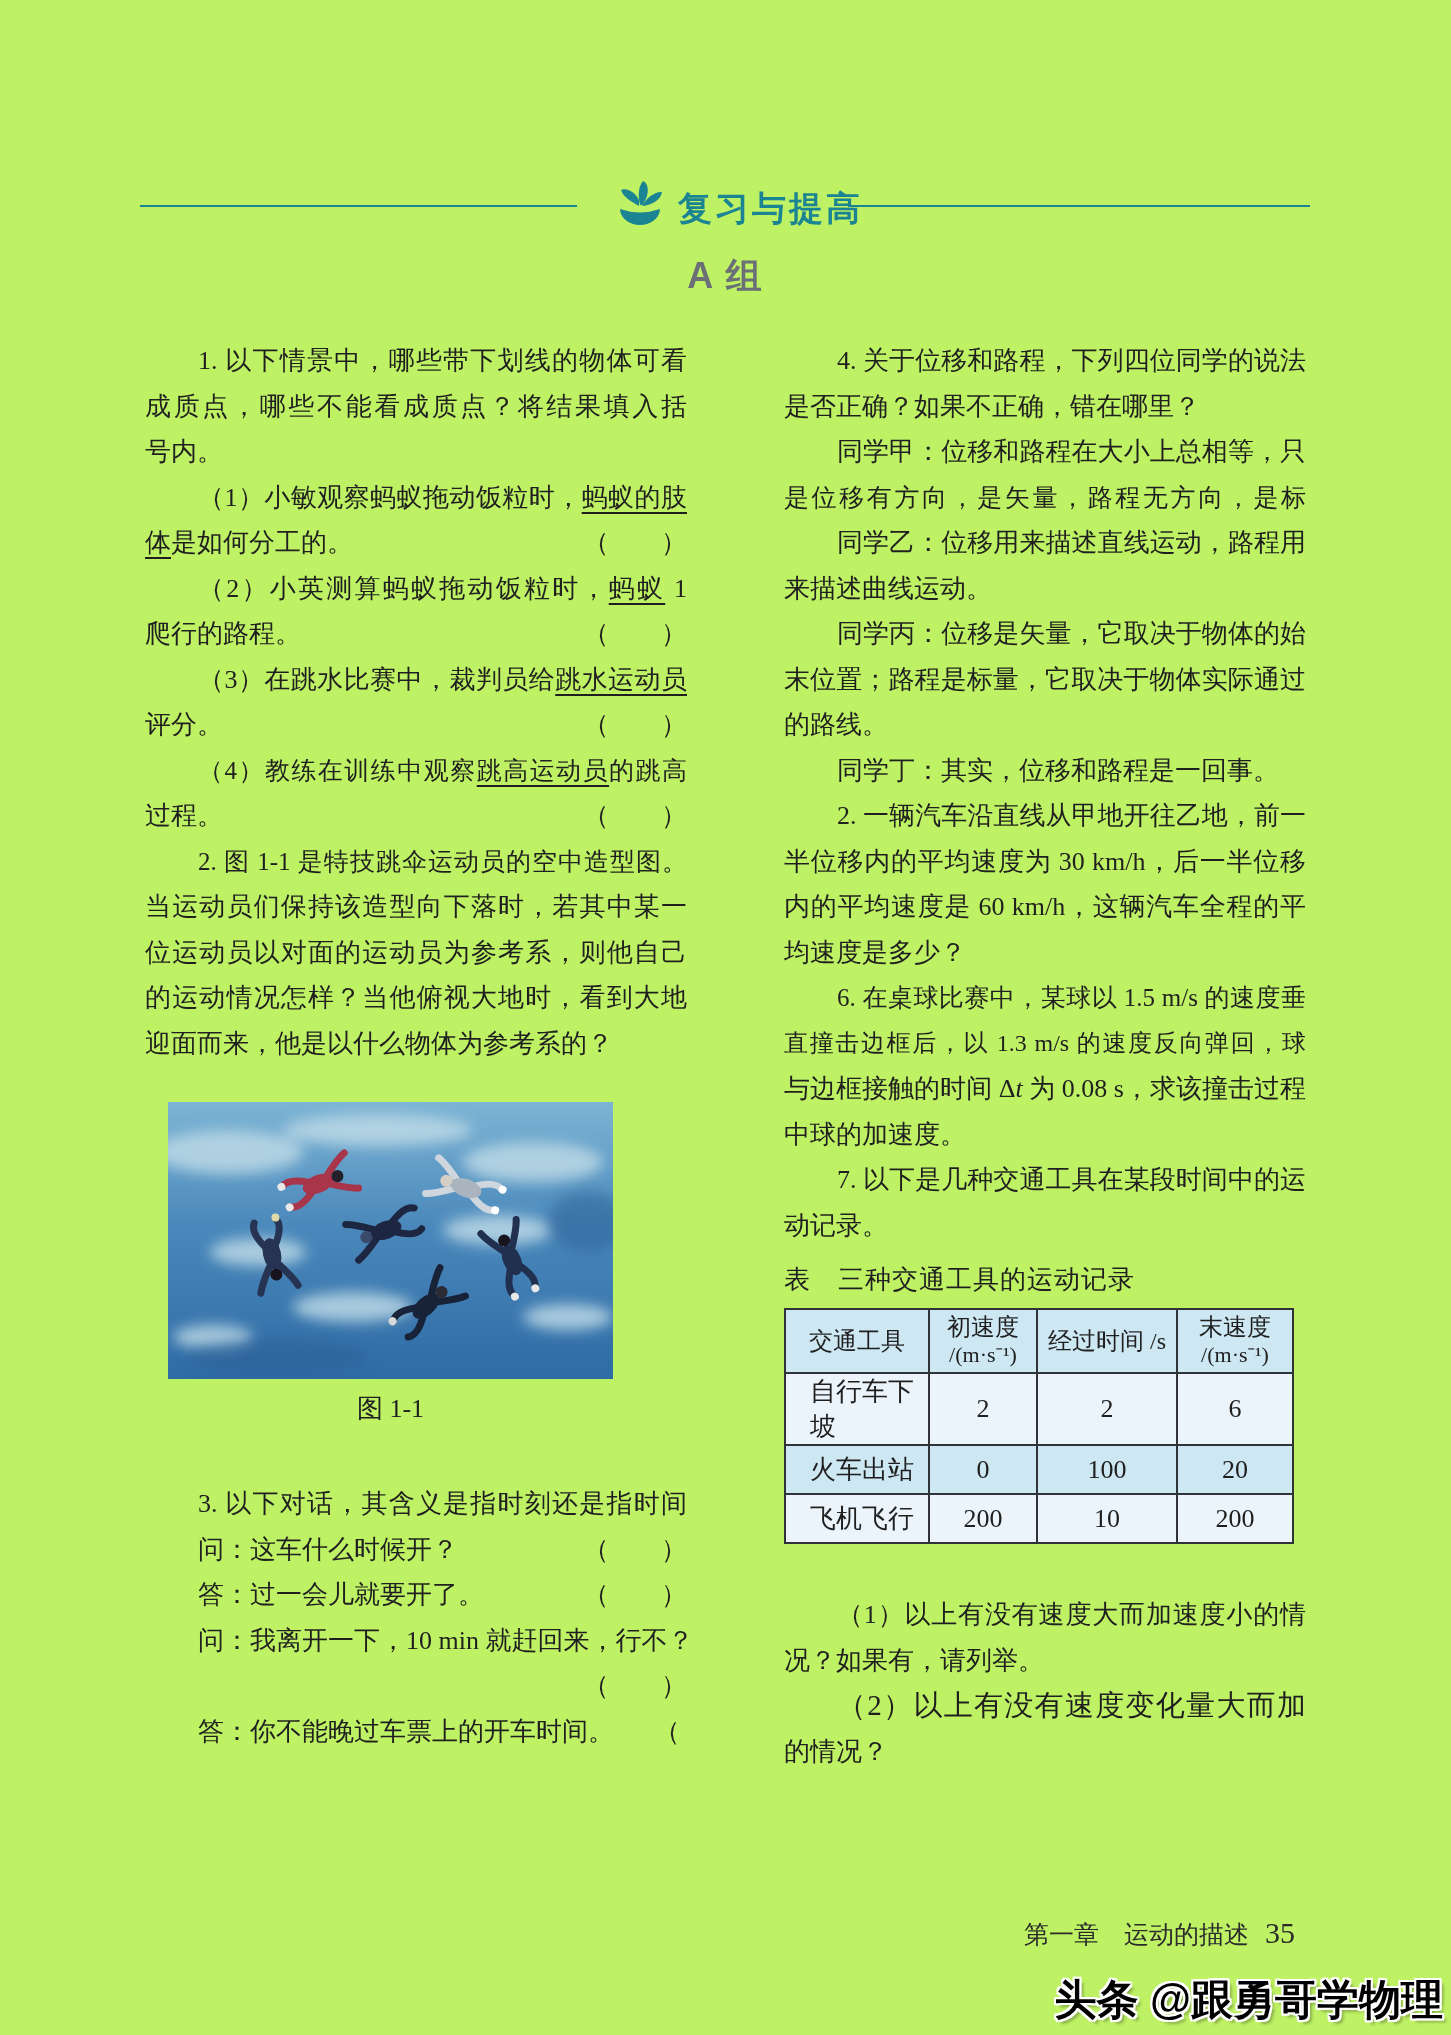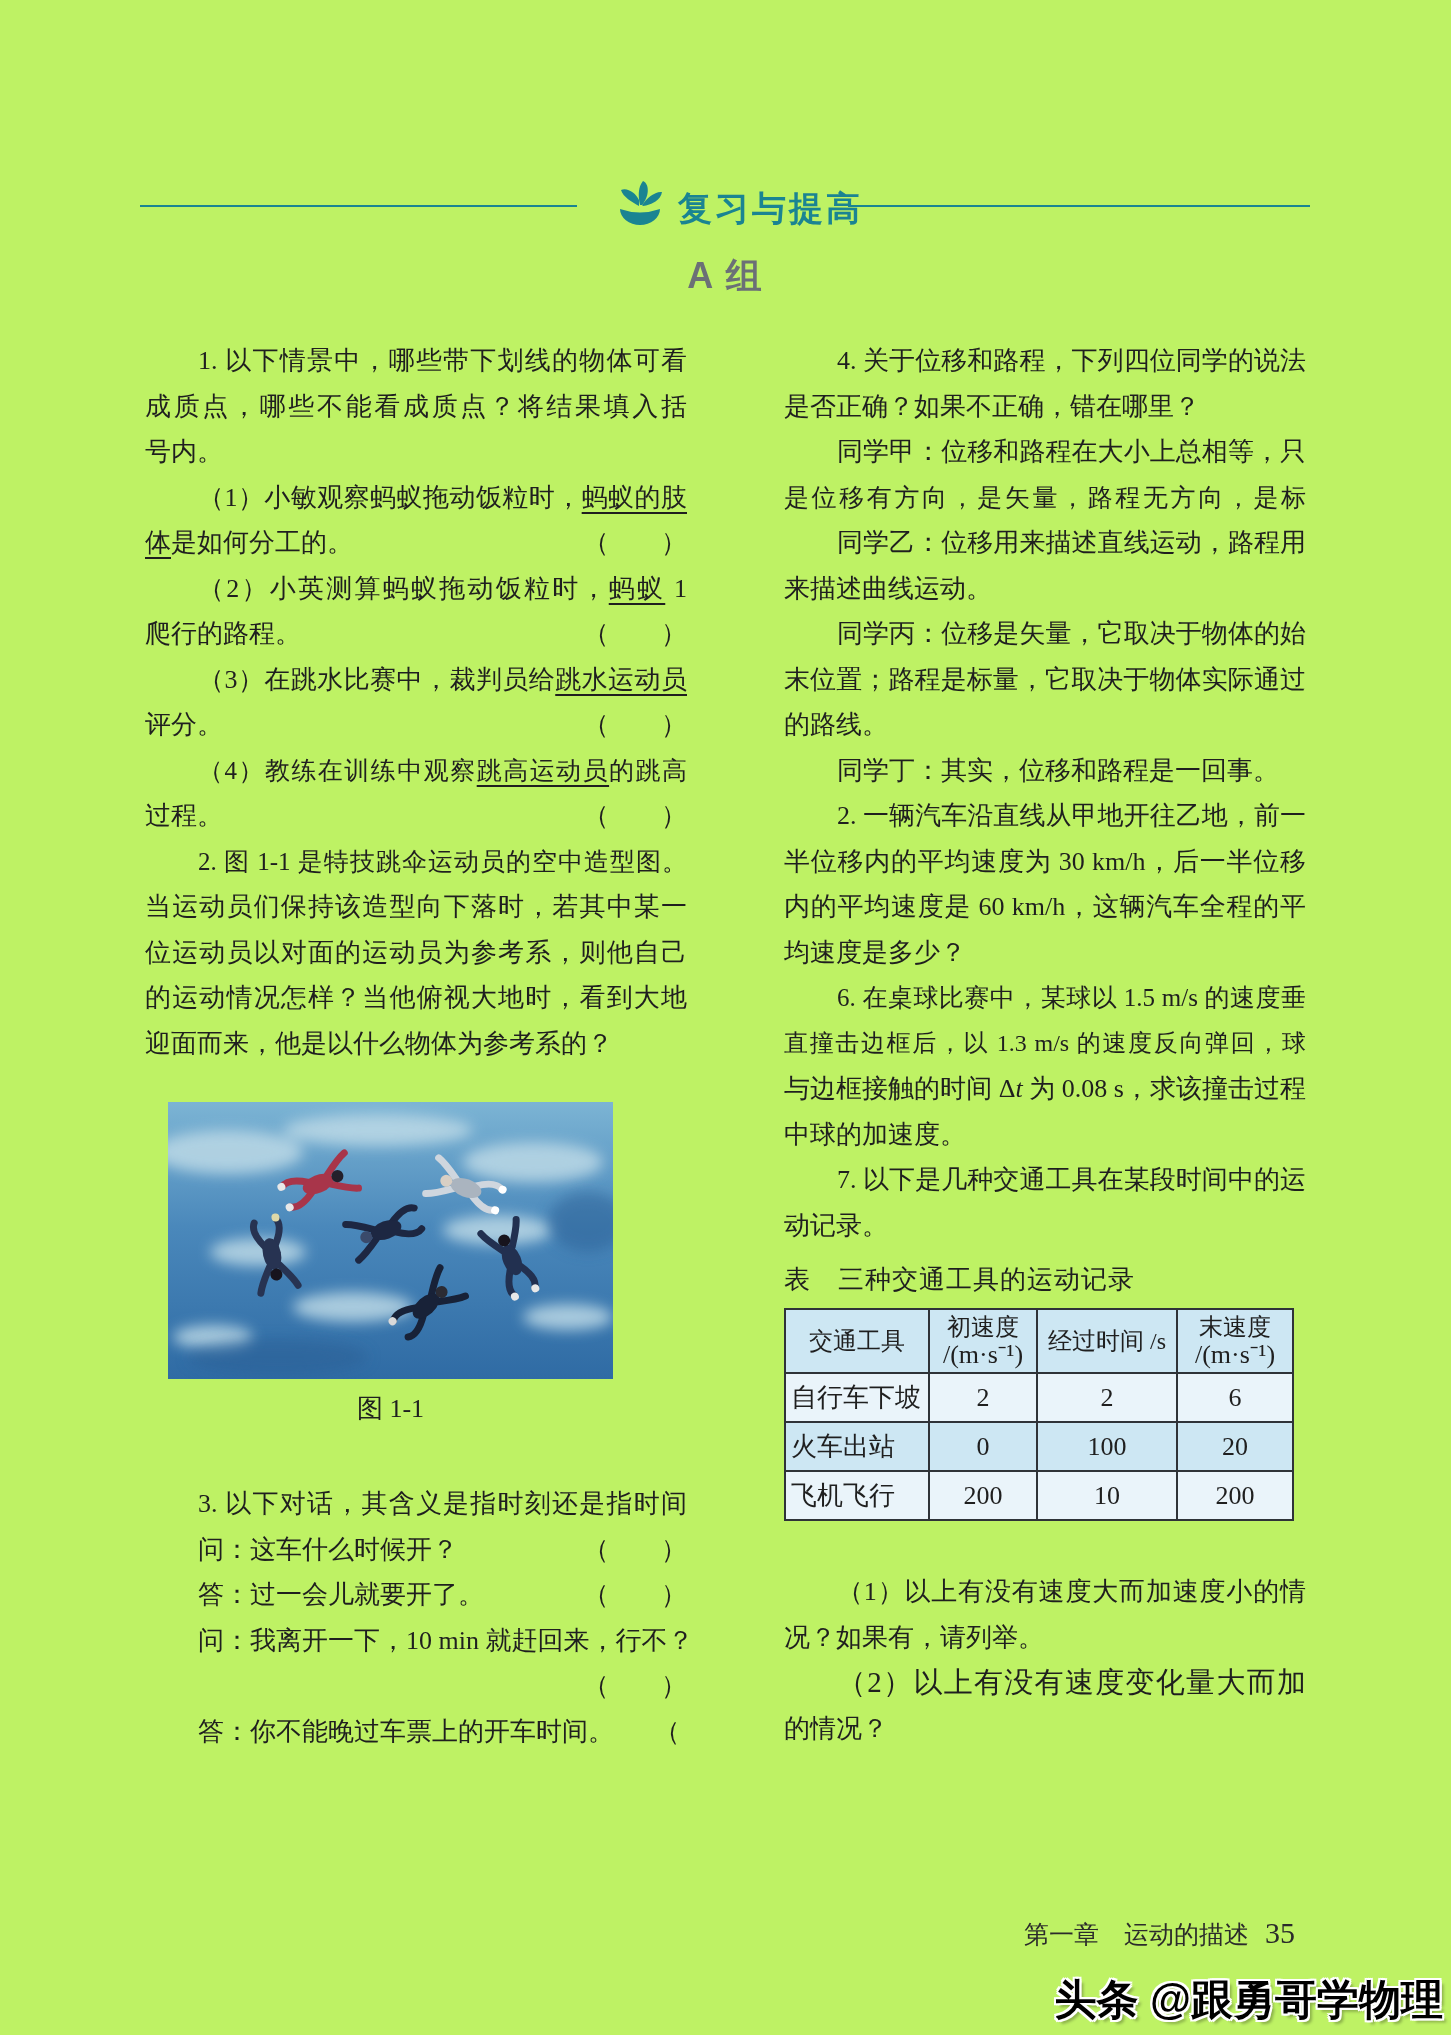--- a/index.html
+++ b/index.html
@@ -37,24 +37,24 @@
   .fig-caption{margin-top:14px;height:32px;line-height:32px;text-align:center;font-size:26px;}
   .q3-block{margin-top:56px;}
 
   
   .table-block{margin-top:14px;font-family:Liberation Serif, serif;}
   .table-title{height:36px;line-height:36px;font-size:26px;letter-spacing:1px;}
   table.rec{margin-top:10px;border-collapse:collapse;width:508px;table-layout:fixed;}
   table.rec th,table.rec td{border:2px solid #2f3338;text-align:center;padding:0;}
   table.rec th{height:62px;background:#cde7f3;font-weight:normal;font-size:24px;line-height:27px;}
   table.rec td{height:47px;font-size:26px;}
-  table.rec td:first-child{text-align:left;padding-left:5px;}
+  table.rec td:first-child{text-align:left;padding-left:24px;}
   table.rec tbody tr:nth-child(odd){background:#eaf4fa;}
   table.rec tbody tr:nth-child(even){background:#cde7f3;}
-  .th-unit{display:block;font-size:26px;}
+  .th-unit{display:block;font-size:22px;}
   .th-unit:empty{display:none;}
   .after-table{margin-top:48px;}
 
   
   .footer{position:absolute;top:1916px;right:156px;font-size:25px;color:#2b2b2b;white-space:nowrap;}
   .footer .pageno{font-size:30px;margin-left:16px;}
   .watermark{position:absolute;top:1972px;right:8px;font-family:"Liberation Sans","DejaVu Sans",sans-serif;
              font-weight:900;font-size:42px;color:#000;white-space:nowrap;
              text-shadow:2px 0 0 #fff,-2px 0 0 #fff,0 2px 0 #fff,0 -2px 0 #fff,
                          2px 2px 0 #fff,-2px -2px 0 #fff,2px -2px 0 #fff,-2px 2px 0 #fff,

